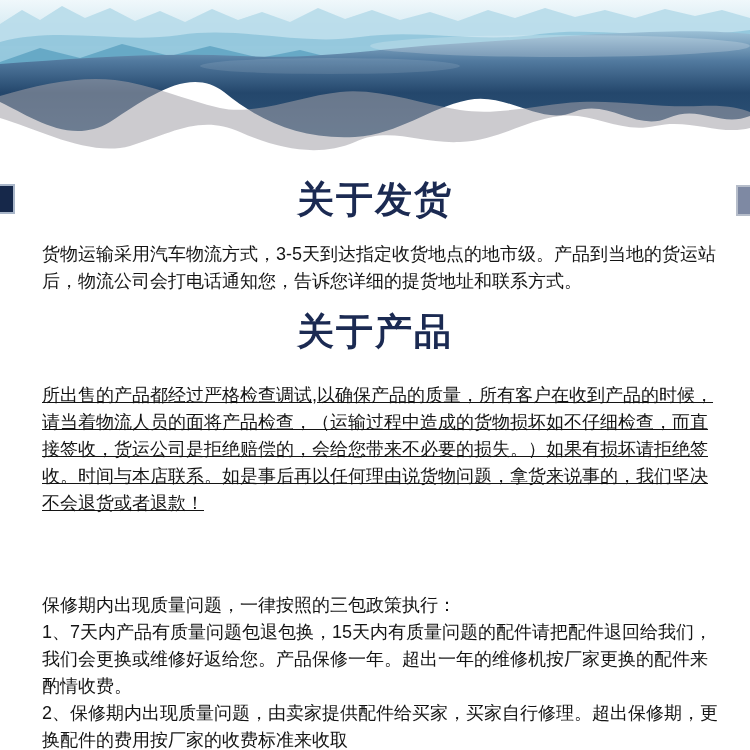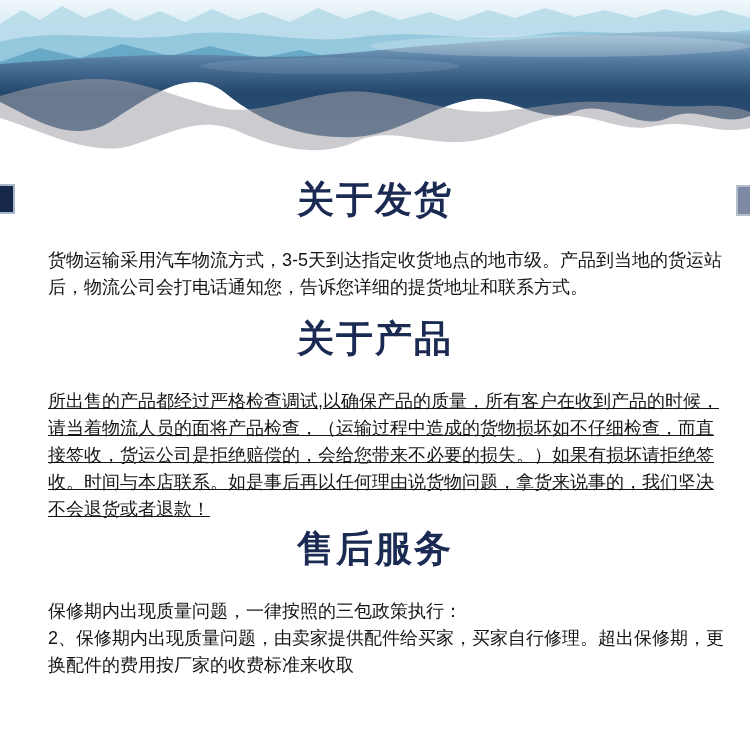--- a/index.html
+++ b/index.html
@@ -9,33 +9,33 @@
     position:relative;
   }
   .page{position:absolute;top:0;left:0;width:750px;height:750px;}
   .hero{position:absolute;top:0;left:0;width:750px;height:152px;display:block;}
   .section-title{
     position:absolute;left:0;width:750px;text-align:center;
     font-size:37px;line-height:44px;font-weight:700;color:#1b2a52;
     letter-spacing:2px;margin:0;
   }
   .title-1{top:178px;}
-  .title-2{top:317px;}
+  .title-2{top:310px;}
   .title-3{top:527px;}
   .accent-bar{position:absolute;box-sizing:border-box;}
   .accent-bar.left{
     top:184px;left:0;width:15px;height:30px;
     background:#16284a;border:2px solid #a9b6c9;border-left:none;
   }
   .accent-bar.right{
     top:185px;right:0;width:14px;height:31px;
     background:#7e89a3;border:2px solid #b6bdca;border-right:none;
   }
   .para{
-    position:absolute;left:38px;width:676px;margin:10px;
+    position:absolute;left:38px;width:676px;margin:4px;
     font-size:18px;line-height:27px;color:#141414;
     text-align:left;word-break:break-all;
   }
   .para p{margin:0;}
   .para-1{top:237px;}
   .para-2{top:378px;text-decoration:underline;}
   .para-3{top:588px;}
 </style>
 </head>
 <body>
@@ -71,19 +71,19 @@
   </svg>
 
   <span class="accent-bar left"></span>
   <span class="accent-bar right"></span>
   <h2 class="section-title title-1">关于发货</h2>
   <p class="para para-1">货物运输采用汽车物流方式，3-5天到达指定收货地点的地市级。产品到当地的货运站后，物流公司会打电话通知您，告诉您详细的提货地址和联系方式。</p>
 
   <h2 class="section-title title-2">关于产品</h2>
   <p class="para para-2">所出售的产品都经过严格检查调试,以确保产品的质量，所有客户在收到产品的时候，请当着物流人员的面将产品检查，（运输过程中造成的货物损坏如不仔细检查，而直接签收，货运公司是拒绝赔偿的，会给您带来不必要的损失。）如果有损坏请拒绝签收。时间与本店联系。如是事后再以任何理由说货物问题，拿货来说事的，我们坚决不会退货或者退款！</p>
 
-  <h2 class="section-title title-3">售后服务</h2>
   <div class="para para-3">
     <p>保修期内出现质量问题，一律按照的三包政策执行：</p>
+    <p>1、7天内产品有质量问题包退包换，15天内有质量问题的配件请把配件退回给我们，我们会更换或维修好返给您。产品保修一年。超出一年的维修机按厂家更换的配件来酌情收费。</p>
     <p>2、保修期内出现质量问题，由卖家提供配件给买家，买家自行修理。超出保修期，更换配件的费用按厂家的收费标准来收取</p>
   </div>
 
 </div>
 
 </body></html>

